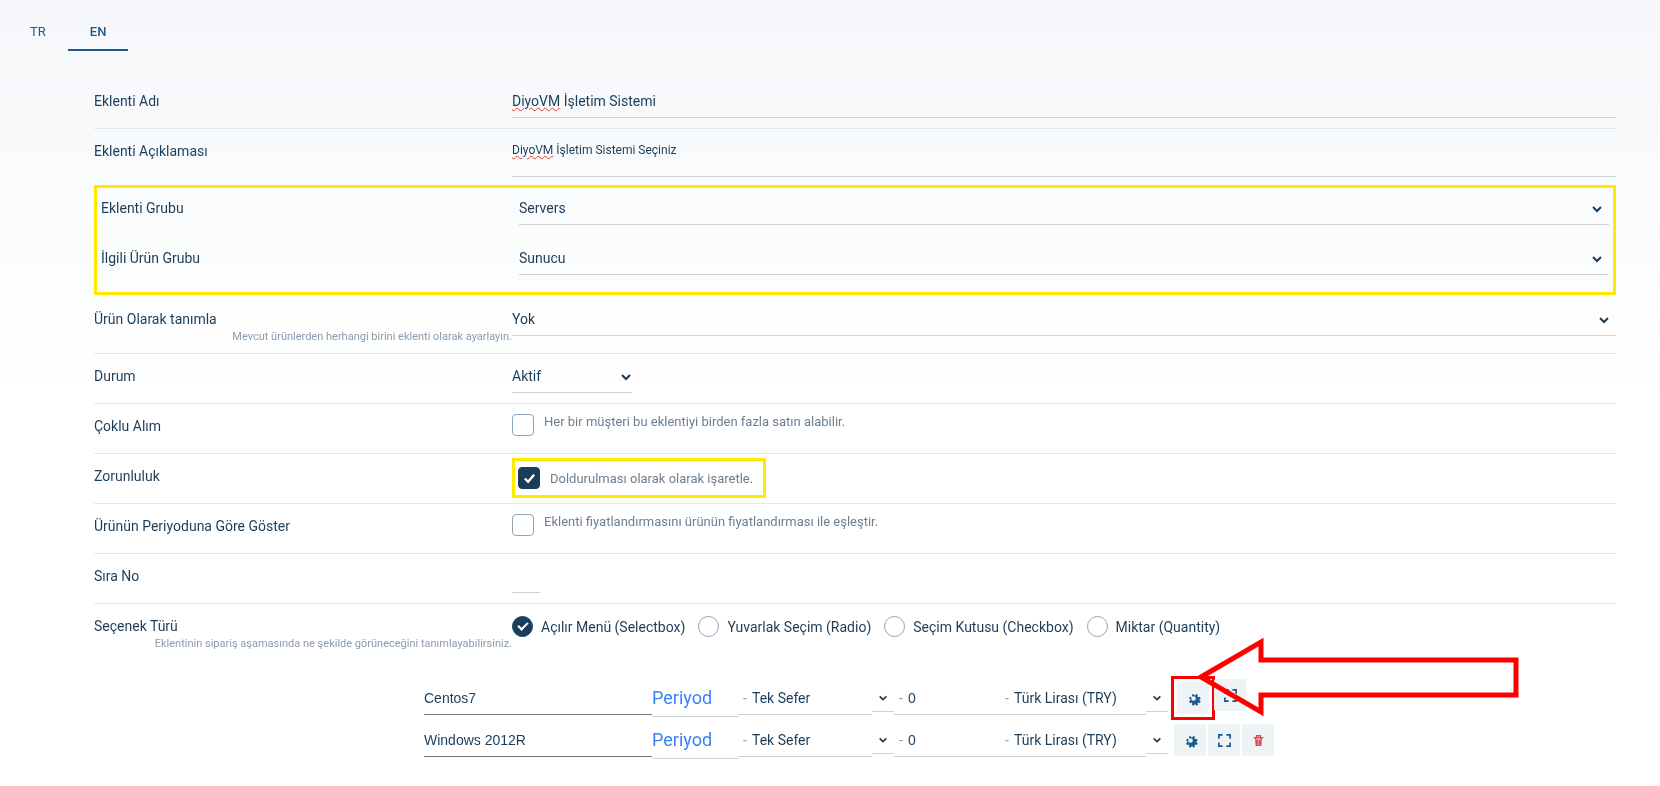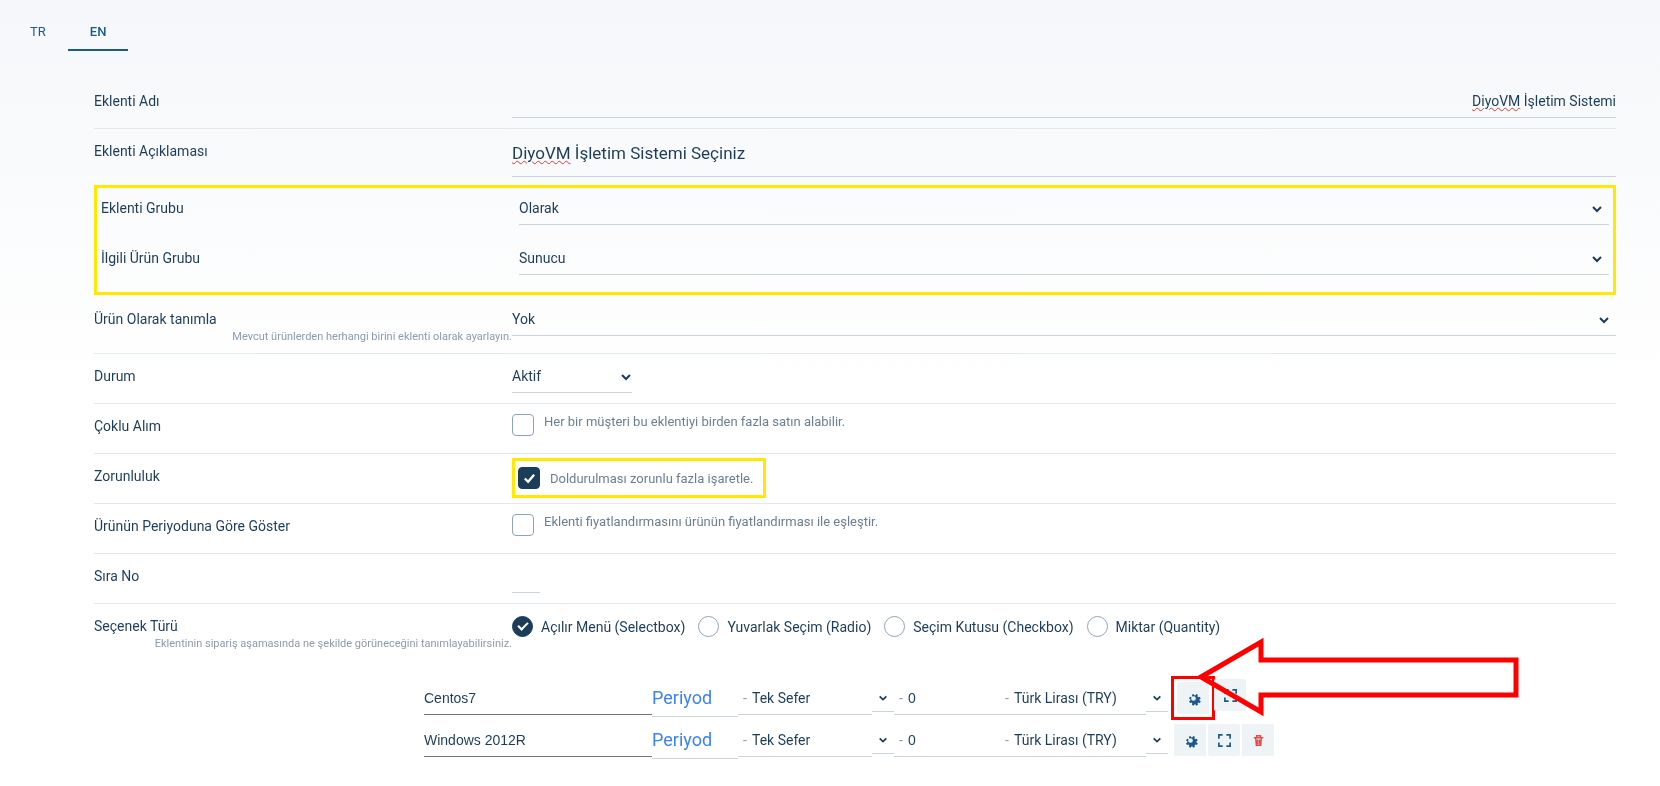--- a/index.html
+++ b/index.html
@@ -62,28 +62,27 @@
 }
 .txt-input {
   width: 100%;
   border: none;
   border-bottom: 1px solid #c9d3db;
   padding: 10px 0 8px 0;
   font-size: 14px;
   color: #1c3d5a;
   background: transparent;
   font-family: inherit;
-  text-align: right;
 }
 .txt-area {
   width: 100%;
   border: none;
   border-bottom: 1px solid #c9d3db;
   padding: 10px 0 8px 0;
-  font-size: 17px;
+  font-size: 12px;
   color: #1c3d5a;
   background: transparent;
   font-family: inherit;
   resize: both;
   min-height: 36px;
 }
 .select-input {
   width: 100%;
   border: none;
   border-bottom: 1px solid #c9d3db;
@@ -307,21 +306,21 @@
     </div>
   </div>
 
   <div class="highlight-group" style="margin-top:6px;">
 
     <div class="form-row">
       <div class="form-label-col">
           <div class="form-label">Eklenti Grubu</div>
         </div>
       <div class="form-field-col">
-        <div class="select-input">Olarak</div>
+        <div class="select-input">Servers</div>
         <span class="chevron-down">
           <svg viewBox="0 0 12 12" fill="none" stroke="#1c3d5a" stroke-width="2">
               <path d="M2 4l4 4 4-4"></path>
             </svg>
         </span>
       </div>
     </div>
 
     <div class="form-row">
       <div class="form-label-col">
@@ -383,21 +382,21 @@
     <div class="form-label-col">
         <div class="form-label">Zorunluluk</div>
       </div>
     <div class="form-field-col">
       <div class="highlight-required">
         <div class="check-box checked">
           <svg viewBox="0 0 14 14" fill="none" stroke="#fff" stroke-width="2.5">
               <path d="M2 7l3.5 3.5L12 3"></path>
             </svg>
         </div>
-        <span class="check-label">Doldurulması zorunlu fazla işaretle.</span>
+        <span class="check-label">Doldurulması olarak olarak işaretle.</span>
       </div>
     </div>
   </div>
 
   <div class="form-row divider-row">
     <div class="form-label-col">
         <div class="form-label">Ürünün Periyoduna Göre Göster</div>
       </div>
     <div class="form-field-col">
       <div class="check-wrap">

